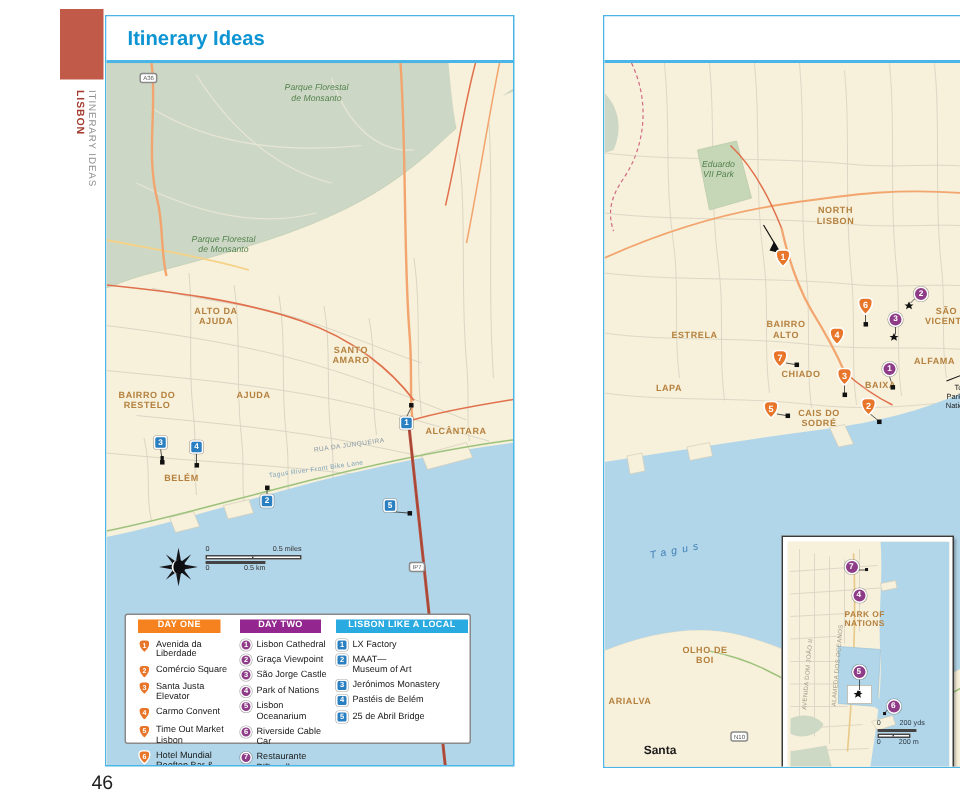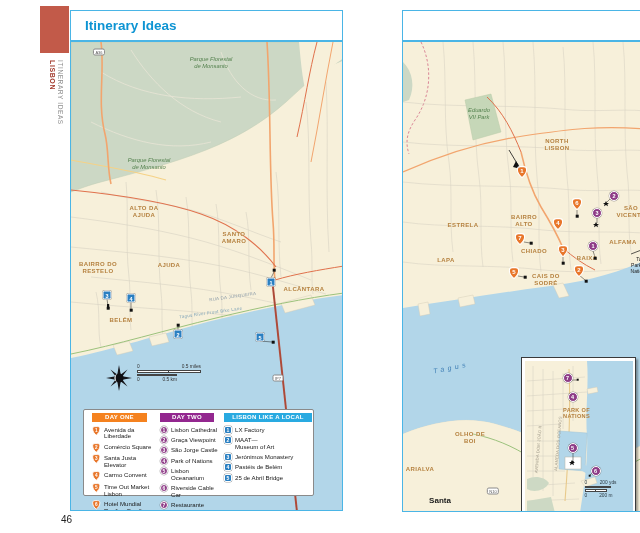--- a/index.html
+++ b/index.html
@@ -14,21 +14,21 @@
   .spine-book { font-size:7px; font-weight:bold; color:#a33b2e; }
   .spine-sec  { font-size:6.5px; color:#8f8f8f; }
 
   
   .page { position:absolute; border:1.5px solid #4ab5e6; background:#fff; }
   .band { height:31px; border-bottom:2px solid #4ab5e6; background:#fff; display:flex; align-items:center; position:relative; z-index:5; }
   .page-title { margin-left:14px; font-size:13.5px; font-weight:bold; color:#0d94d3; }
   .map-body { position:absolute; left:0; right:0; top:31px; bottom:0; overflow:hidden; background:#f7f0da; }
   .map-body > svg.base { position:absolute; left:0; top:0; }
 
-  .page-num { position:absolute; font-size:10px; color:#222; }
+  .page-num { position:absolute; font-size:13px; color:#222; }
 
   
   .area-label { position:absolute; transform:translate(-50%,-50%); color:#b5813f; font-weight:bold;
     font-size:6px; letter-spacing:.4px; text-align:center; white-space:pre-line; line-height:1.15;
     text-shadow:0 0 2px #f7f0da,0 0 2px #f7f0da; z-index:3; }
   .park-label { position:absolute; transform:translate(-50%,-50%); color:#55824f; font-style:italic;
     font-size:5.8px; text-align:center; white-space:pre-line; line-height:1.2; z-index:3; }
   .city-label { position:absolute; transform:translate(-50%,-50%); color:#1a1a1a; font-weight:bold; font-size:8px; z-index:3; }
   .river-label { position:absolute; color:#3f7fb5; font-style:italic; font-size:7px; letter-spacing:3.5px; transform:rotate(-11deg); z-index:3; }
   .micro-label { position:absolute; color:#8a9aa8; font-size:4.4px; letter-spacing:.3px; transform:rotate(-8deg); z-index:3; }

